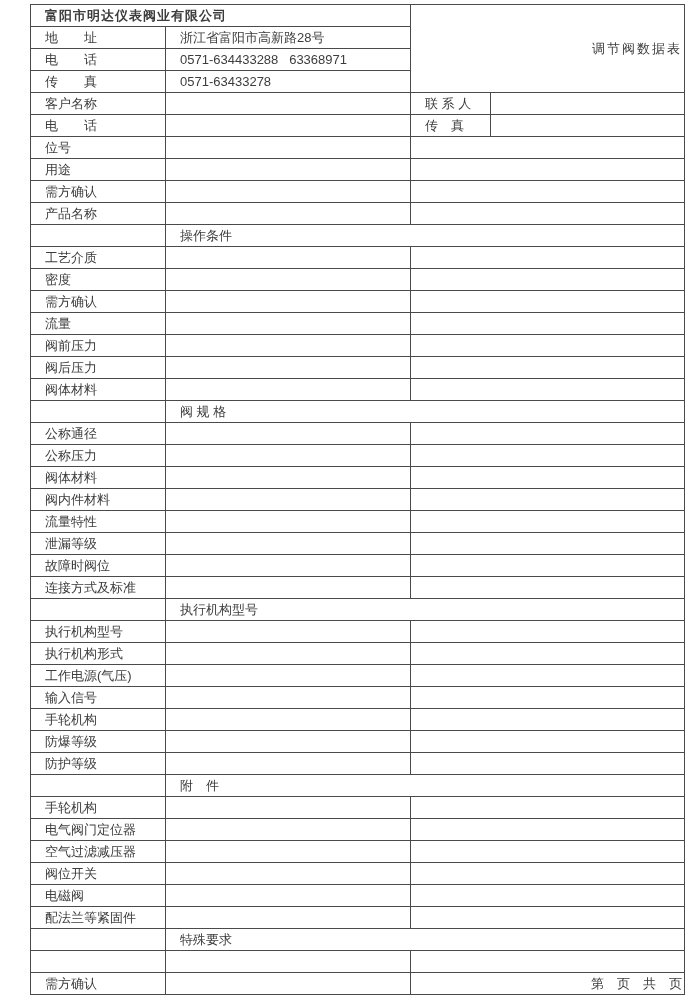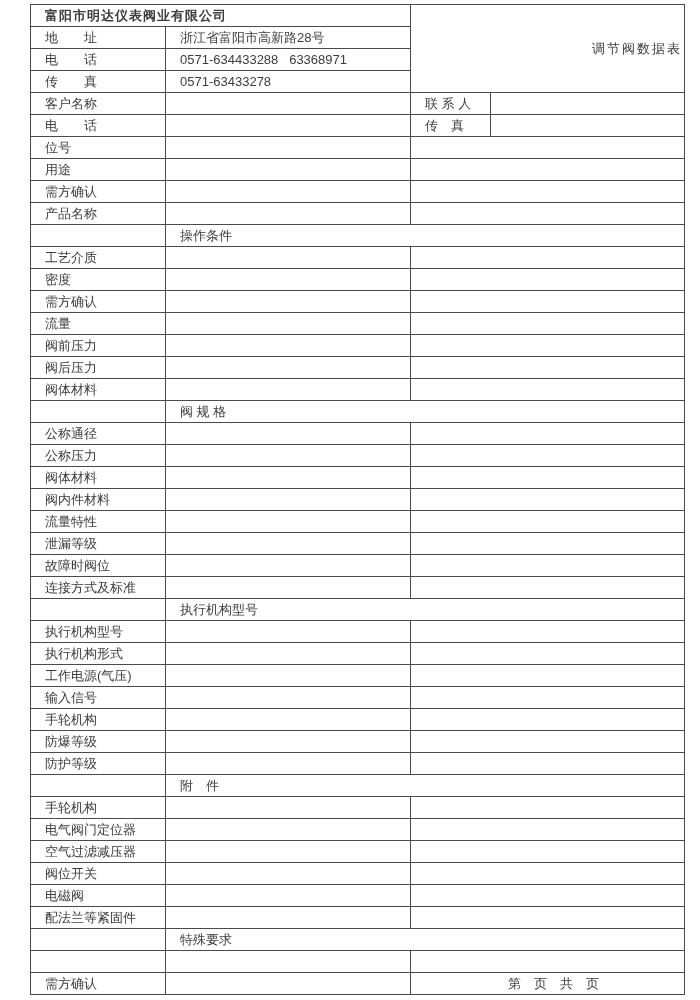--- a/index.html
+++ b/index.html
@@ -48,21 +48,21 @@
     color: #3a3a3a;
   }
   td.sec {
     text-align: left;
     padding: 0;
   }
   td.sublbl {
     padding: 0;
   }
   td.pagecell {
-    text-align: center;
+    text-align: right;
     padding-right: 40px;
     margin-top: 34px;
   }
   td.tight {
     padding-left: 3px;
   }
   td.v { padding: 0 2px 0 6px; }
 </style>
 </head>
 <body>

